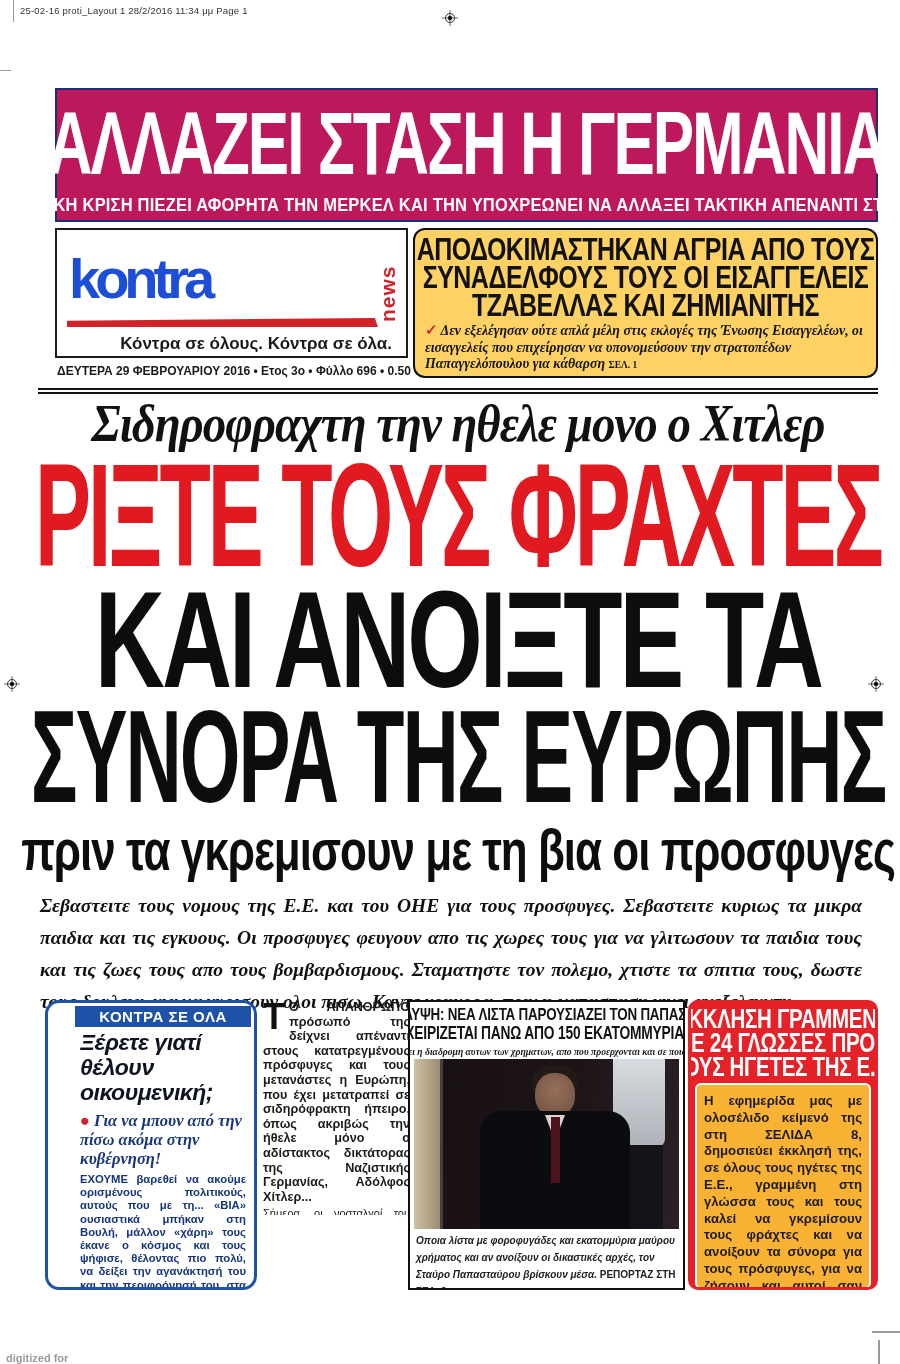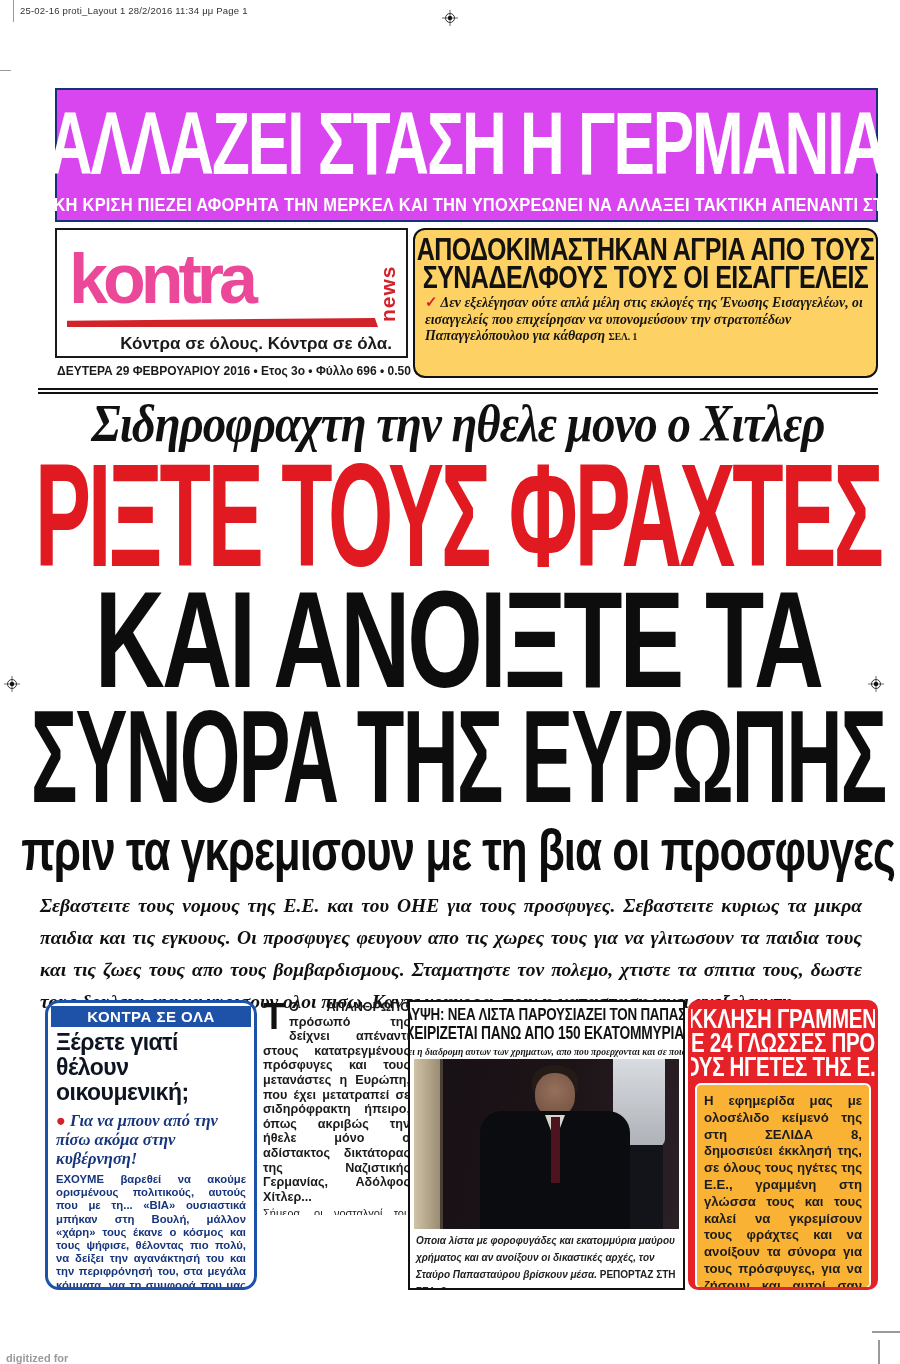--- a/index.html
+++ b/index.html
@@ -5,28 +5,28 @@
   html,body{margin:0;padding:0;background:#e9e9e9;}
   #page{position:relative;width:900px;height:1364px;background:#ffffff;overflow:hidden;
         font-family:"Liberation Sans",sans-serif;color:#111;}
   .abs{position:absolute;}
   .flexc{display:flex;align-items:center;justify-content:center;}
   .nowrap{white-space:nowrap;}
   
   .prod{font-size:9.5px;color:#333;letter-spacing:.2px;}
   .cropline{background:#9a9a9a;}
   
-  .banner{background:#d946ef;border:2px solid #16307a;box-sizing:border-box;}
+  .banner{background:#be185d;border:2px solid #16307a;box-sizing:border-box;}
   .banner-title span{color:#fff;font-weight:bold;font-size:62px;letter-spacing:-2px;
         transform:scaleY(1.42);display:inline-block;}
   .banner-sub span{color:#fff;font-weight:bold;font-size:16.5px;letter-spacing:.2px;
         transform:scaleY(1.15);display:inline-block;}
   
   .masthead{background:#fff;border:2px solid #1a1a1a;box-sizing:border-box;}
-  .logo-main{font-weight:bold;font-size:70px;letter-spacing:-5px;color:#ec4899;line-height:70px;}
+  .logo-main{font-weight:bold;font-size:56px;letter-spacing:-5px;color:#1d4ed8;line-height:70px;}
   .logo-news{color:#d2232a;font-weight:bold;font-size:21px;writing-mode:vertical-rl;
         transform:rotate(180deg);letter-spacing:1px;}
   .swoosh{background:#d2232a;clip-path:polygon(0 30%,99% 0,100% 100%,0 100%);}
   .tagline{font-weight:bold;font-size:17px;color:#1a1a1a;text-align:right;}
   .dateline{font-weight:bold;font-size:12px;color:#1a1a1a;}
   .red{color:#d2232a;}
   
   .ybox{background:#fdd164;border:2.5px solid #101010;border-radius:12px;box-sizing:border-box;}
   .ybox-line span{font-weight:bold;font-size:25px;letter-spacing:-.5px;color:#121212;
         transform:scaleY(1.25);display:inline-block;}
@@ -40,21 +40,21 @@
   .kicker span{font-family:"Liberation Serif",serif;font-style:italic;font-weight:bold;
         font-size:47px;letter-spacing:-1px;transform:scaleY(1.12);display:inline-block;}
   .hl span{font-weight:bold;display:inline-block;}
   .hl-red span{color:#e01a20;font-size:84px;letter-spacing:-3px;transform:scaleY(1.75);}
   .hl-b1 span{color:#0d0d0d;font-size:97px;letter-spacing:-3px;transform:scaleY(1.42);}
   .hl-b2 span{color:#0d0d0d;font-size:78px;letter-spacing:-2px;transform:scaleY(1.70);}
   .hl-low span{color:#0d0d0d;font-size:44px;letter-spacing:-1px;transform:scaleY(1.30);}
   .lede{font-family:"Liberation Serif",serif;font-style:italic;font-weight:bold;
         font-size:19.5px;line-height:32px;text-align:justify;color:#101010;}
   
-  .kbox{border:3px solid #1d52a8;border-radius:14px;box-sizing:border-box;background:#fff;overflow:hidden;}
+  .kbox{border:3px solid #1d52a8;border-radius:14px;box-sizing:border-box;background:#fff;overflow:hidden;padding-left:24px;}
   .khead{background:#1d52a8;color:#fff;font-weight:bold;font-size:15px;letter-spacing:.5px;
         text-align:center;padding:2px 0;margin:3px;}
   .ktitle{font-weight:bold;font-size:23px;line-height:25px;color:#0e1422;letter-spacing:-.5px;}
   .kbullet{font-family:"Liberation Serif",serif;font-style:italic;font-size:16.5px;
         line-height:19px;color:#16357d;font-weight:bold;}
   .kdot{color:#d2232a;font-style:normal;}
   .kbody{font-weight:bold;font-size:11.3px;line-height:13.2px;color:#16357d;text-align:justify;}
   
   .ecol{color:#1b1b1b;}
   .edrop{float:left;font-weight:bold;font-size:36px;line-height:30px;margin:2px 4px 0 0;color:#111;}
@@ -125,20 +125,23 @@
     <span>ΔΕΥΤΕΡΑ 29 ΦΕΒΡΟΥΑΡΙΟΥ 2016 • Ετος 3ο • Φύλλο 696 • 0.50 € • </span><span><span>www.kontra</span><span class="red">news</span><span>.gr</span></span>
   </div>
 
   <div class="abs ybox" style="left:413px;top:228px;width:465px;height:150px;padding:5px 10px 0 10px;">
     <div class="flexc ybox-line" style="height:28px;">
         <span class="nowrap">ΑΠΟΔΟΚΙΜΑΣΤΗΚΑΝ ΑΓΡΙΑ ΑΠΟ ΤΟΥΣ</span>
       </div>
     <div class="flexc ybox-line" style="height:28px;">
         <span class="nowrap">ΣΥΝΑΔΕΛΦΟΥΣ ΤΟΥΣ ΟΙ ΕΙΣΑΓΓΕΛΕΙΣ</span>
       </div>
+    <div class="flexc ybox-line" style="height:28px;">
+        <span class="nowrap">ΤΖΑΒΕΛΛΑΣ ΚΑΙ ΖΗΜΙΑΝΙΤΗΣ</span>
+      </div>
     <div class="ybox-note" style="margin-top:3px;">
       <span class="check">✓</span>
       <span>Δεν εξελέγησαν ούτε απλά μέλη στις εκλογές της Ένωσης Εισαγγελέων, οι εισαγγελείς που επιχείρησαν να υπονομεύσουν την στρατοπέδων Παπαγγελόπουλου για κάθαρση</span>
       <span class="pageref">ΣΕΛ. 1</span>
     </div>
   </div>
 
   <div class="abs rule" style="left:38px;top:388px;width:840px;height:2px;"></div>
   <div class="abs rule" style="left:38px;top:392px;width:840px;height:1.5px;"></div>
 
@@ -154,21 +157,21 @@
   <div class="abs flexc hl hl-b2" style="left:38px;top:698px;width:840px;height:116px;">
     <span class="nowrap">ΣΥΝΟΡΑ ΤΗΣ ΕΥΡΩΠΗΣ</span>
   </div>
   <div class="abs flexc hl hl-low" style="left:38px;top:816px;width:840px;height:68px;">
     <span class="nowrap">πριν τα γκρεμισουν με τη βια οι προσφυγες</span>
   </div>
   <div class="abs lede" style="left:40px;top:890px;width:822px;height:100px;">Σεβαστειτε τους νομους της Ε.Ε. και του ΟΗΕ για τους προσφυγες. Σεβαστειτε κυριως τα μικρα παιδια και τις εγκυους. Οι προσφυγες φευγουν απο τις χωρες τους για να γλιτωσουν τα παιδια τους και τις ζωες τους απο τους βομβαρδισμους. Σταματηστε τον πολεμο, χτιστε τα σπιτια τους, δωστε τους δουλεια, για να γυρισουν ολοι πισω. Καντε γρηγορα, πριν η κατασταση γινει ανεξελεγκτη</div>
 
   <div class="abs kbox" style="left:45px;top:1000px;width:212px;height:290px;">
     <div class="khead">ΚΟΝΤΡΑ ΣΕ ΟΛΑ</div>
-    <div class="ktitle" style="margin:0 8px 0 8px;">Ξέρετε γιατί θέλουν οικουμενική;</div>
+    <div class="ktitle" style="margin:0 8px 0 8px;font-style:italic;">Ξέρετε γιατί θέλουν οικουμενική;</div>
     <div class="kbullet" style="margin:6px 8px 0 8px;">
       <span class="kdot">●</span>
       <span>Για να μπουν από την πίσω ακόμα στην κυβέρνηση!</span>
     </div>
     <div class="kbody" style="margin:5px 8px 0 8px;">ΕΧΟΥΜΕ βαρεθεί να ακούμε ορισμένους πολιτικούς, αυτούς που με τη... «ΒΙΑ» ουσιαστικά μπήκαν στη Βουλή, μάλλον «χάρη» τους έκανε ο κόσμος και τους ψήφισε, θέλοντας πιο πολύ, να δείξει την αγανάκτησή του και την περιφρόνησή του, στα μεγάλα κόμματα, για τη συμφορά που μας βρήκε εξαιτίας τους...</div>
 
   </div>
 
   <div class="abs ecol" style="left:263px;top:1000px;width:147px;height:215px;overflow:hidden;">
     <div class="elead">

